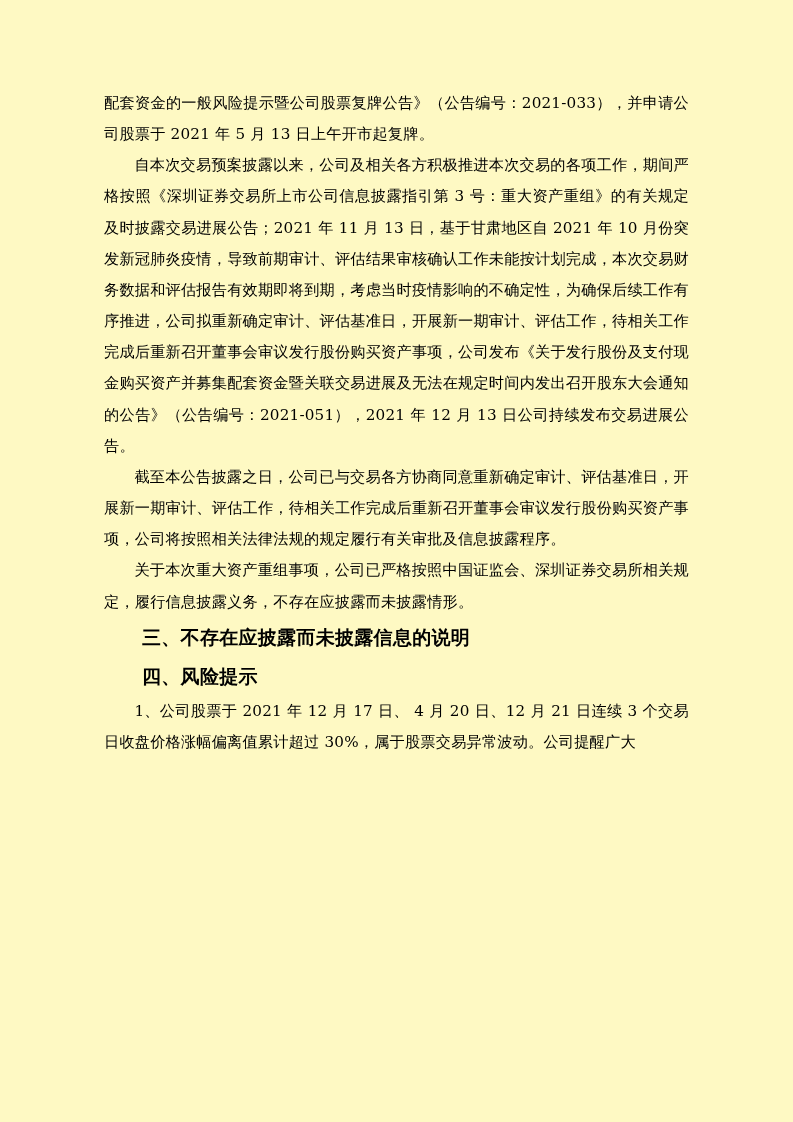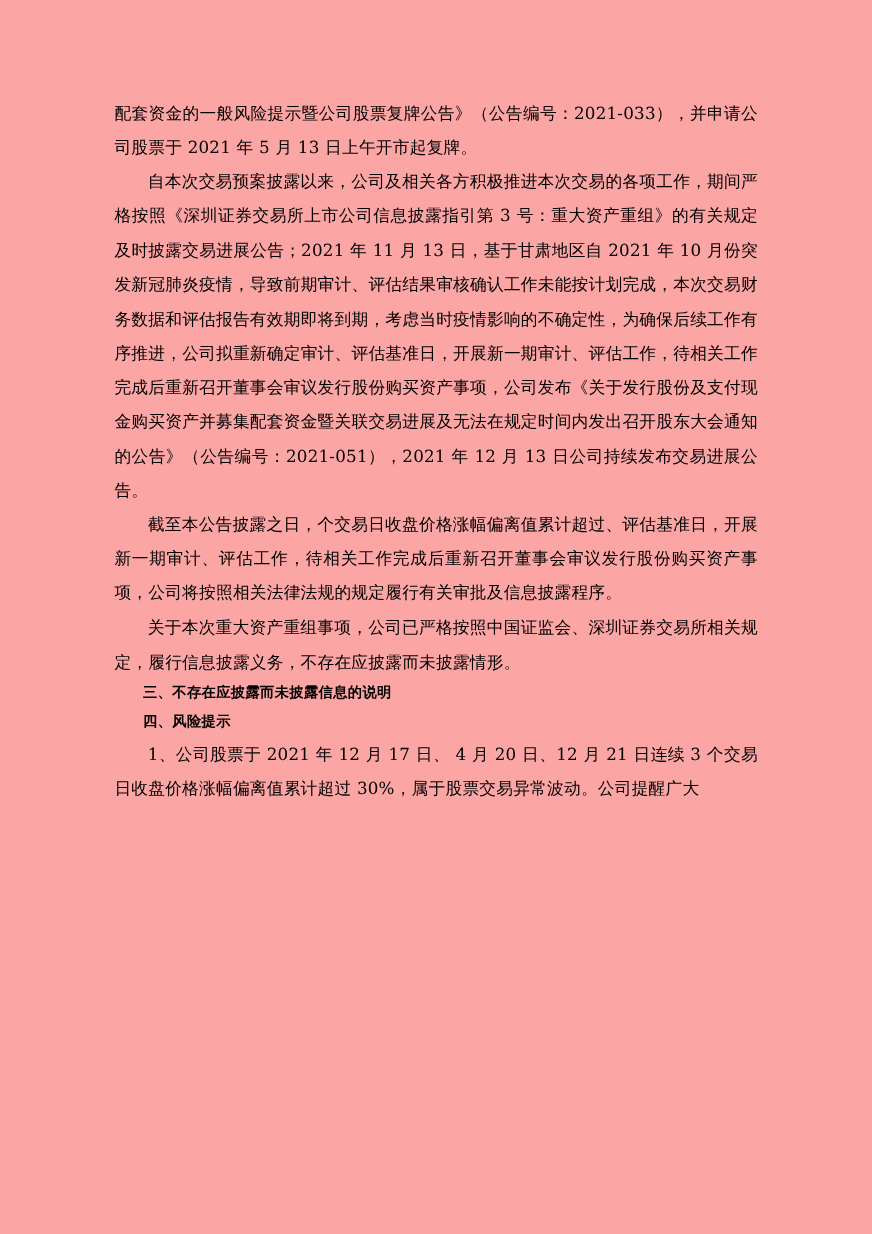--- a/index.html
+++ b/index.html
@@ -3,21 +3,21 @@
 <meta charset="utf-8">
 <style>
   html, body {
     margin: 0;
     padding: 0;
     background: #f0f0f0;
   }
   .page {
     width: 793px;
     height: 1122px;
-    background: #fca5a5;
+    background: #fef9c3;
     margin: 0 auto;
     position: relative;
     box-sizing: border-box;
     padding: 88px 104px 60px 104px;
     font-family: "DejaVu Serif", "Liberation Serif", serif;
     color: #000000;
   }
   .doc-body {
     font-size: 15.2px;
     line-height: 2.05;
@@ -31,36 +31,36 @@
     text-justify: inter-ideograph;
     letter-spacing: 0.2px;
   }
   .para.no-indent {
     text-indent: 0;
   }
   .heading {
     margin: 0;
     text-indent: 2em;
     font-weight: bold;
-    font-size: 13px;
+    font-size: 19px;
     line-height: 2.05;
     letter-spacing: 0.3px;
   }
 </style>
 </head>
 <body>
 
 <div class="page">
   <div class="doc-body">
 
     <p class="para no-indent">配套资金的一般风险提示暨公司股票复牌公告》（公告编号：2021-033），并申请公司股票于 2021 年 5 月 13 日上午开市起复牌。</p>
 
     <p class="para">自本次交易预案披露以来，公司及相关各方积极推进本次交易的各项工作，期间严格按照《深圳证券交易所上市公司信息披露指引第 3 号：重大资产重组》的有关规定及时披露交易进展公告；2021 年 11 月 13 日，基于甘肃地区自 2021 年 10 月份突发新冠肺炎疫情，导致前期审计、评估结果审核确认工作未能按计划完成，本次交易财务数据和评估报告有效期即将到期，考虑当时疫情影响的不确定性，为确保后续工作有序推进，公司拟重新确定审计、评估基准日，开展新一期审计、评估工作，待相关工作完成后重新召开董事会审议发行股份购买资产事项，公司发布《关于发行股份及支付现金购买资产并募集配套资金暨关联交易进展及无法在规定时间内发出召开股东大会通知的公告》（公告编号：2021-051），2021 年 12 月 13 日公司持续发布交易进展公告。</p>
 
-    <p class="para">截至本公告披露之日，个交易日收盘价格涨幅偏离值累计超过、评估基准日，开展新一期审计、评估工作，待相关工作完成后重新召开董事会审议发行股份购买资产事项，公司将按照相关法律法规的规定履行有关审批及信息披露程序。</p>
+    <p class="para">截至本公告披露之日，公司已与交易各方协商同意重新确定审计、评估基准日，开展新一期审计、评估工作，待相关工作完成后重新召开董事会审议发行股份购买资产事项，公司将按照相关法律法规的规定履行有关审批及信息披露程序。</p>
 
     <p class="para">关于本次重大资产重组事项，公司已严格按照中国证监会、深圳证券交易所相关规定，履行信息披露义务，不存在应披露而未披露情形。</p>
 
 
     <p class="heading">三、不存在应披露而未披露信息的说明</p>
 
 
     <p class="heading">四、风险提示</p>
 
     <p class="para">1、公司股票于 2021 年 12 月 17 日、 4 月 20 日、12 月 21 日连续 3 个交易日收盘价格涨幅偏离值累计超过 30%，属于股票交易异常波动。公司提醒广大</p>

